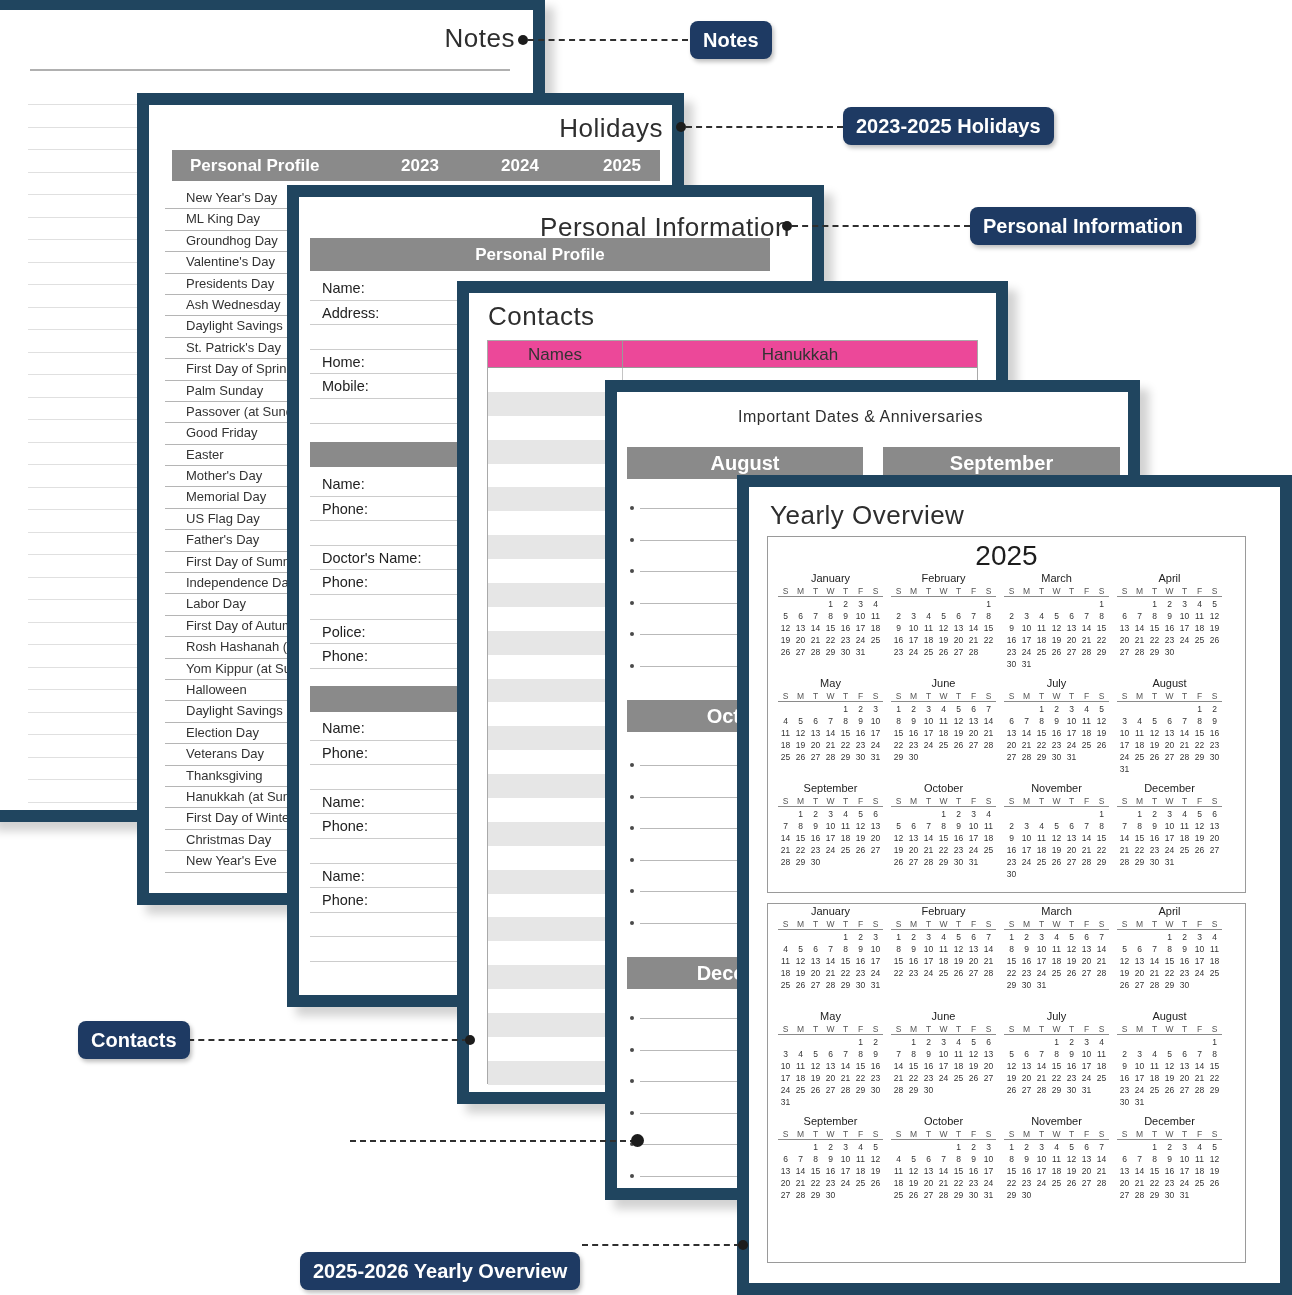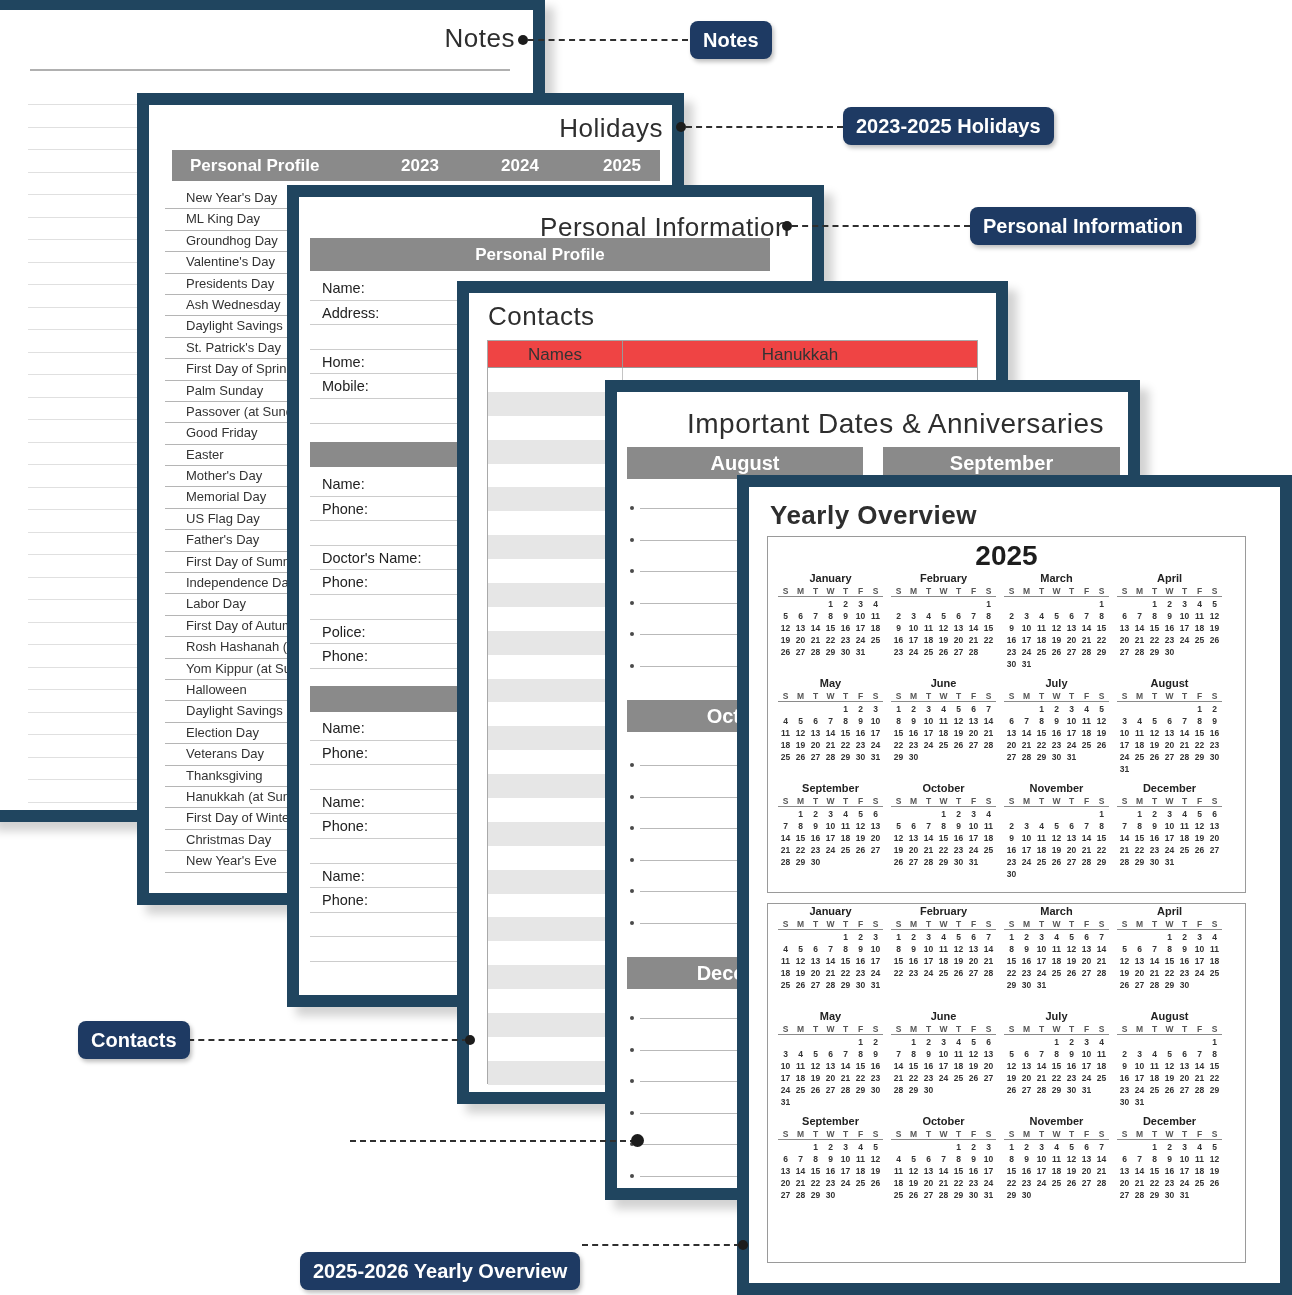--- a/index.html
+++ b/index.html
@@ -7,21 +7,21 @@
           font-family:"Liberation Sans",sans-serif;color:#2b2b2b;}
   
   .page{position:absolute;background:#fff;border:12px solid #20455f;overflow:hidden;
         box-shadow:9px 9px 9px rgba(0,0,0,0.18);}
   .page *{position:absolute;}
   .p-notes  {left:-14px; top:-2px;  width:535px; height:800px; z-index:1;}
   .p-holid  {left:137px; top:93px;  width:523px; height:788px; z-index:2;}
   .p-pers   {left:287px; top:185px; width:513px; height:798px; z-index:3;}
   .p-cont   {left:457px; top:281px; width:527px; height:799px; z-index:4;}
   .p-dates  {left:605px; top:380px; width:511px; height:796px; z-index:5;}
-  .p-year   {left:737px; top:475px; width:531px; height:796px; z-index:6;font-weight:bold;}
+  .p-year   {left:737px; top:475px; width:531px; height:796px; z-index:6;}
 
   .pg-title{font-size:26px;color:#2e2e2e;letter-spacing:.5px;white-space:nowrap;}
   .band{background:#8a8a8a;color:#fff;font-weight:bold;overflow:hidden;}
 
   
   .notes-title{right:18px;top:13px;}
   .notes-topline{left:32px;top:59px;width:480px;height:0;border-top:2px solid #b0b0b0;}
   .notes-lines{left:30px;top:94px;width:478px;}
   .notes-lines .rule{position:static;display:block;height:21.5px;border-top:1.5px solid #e0e0e0;}
 
@@ -43,31 +43,31 @@
   .band3{top:489px;height:26px;}
   .pgroup{left:11px;width:460px;}
   .ga{top:79px;} .gb{top:275px;} .gc{top:519px;}
   .pgroup .prow{position:static;display:block;height:24.6px;line-height:24.6px;
                 border-bottom:1px solid #ccc;font-size:14.5px;color:#222;padding-left:12px;
                 box-sizing:border-box;}
 
   
   .cont-title{left:19px;top:8px;}
   .cont-table{left:18px;top:47px;width:491px;height:744px;border:1px solid #a9a9a9;box-sizing:border-box;}
-  .cont-head{left:0;top:0;width:100%;height:27px;background:#ef4444;border-bottom:1px solid #999;box-sizing:border-box;}
+  .cont-head{left:0;top:0;width:100%;height:27px;background:#ec4899;border-bottom:1px solid #999;box-sizing:border-box;}
   .cont-head .hc{top:0;height:27px;line-height:27px;font-size:17px;color:#333;text-align:center;}
   .hc-names{left:0;width:134px;}
   .hc-details{left:134px;width:355px;border-left:1px solid #999;box-sizing:border-box;}
   .cont-rows{left:0;top:27px;width:100%;}
   .cont-rows .crow{position:static;display:block;height:23.9px;}
   .cont-rows .crow.alt{background:#e6e6e6;}
   .cont-vline{left:134px;top:27px;width:0;height:690px;border-left:1px solid #c4c4c4;}
 
   
-  .dates-title{left:0;top:16px;width:487px;text-align:right;font-size:28px;}
+  .dates-title{left:0;top:16px;width:487px;text-align:center;font-size:16px;}
   .dt-band{height:32px;line-height:32px;font-size:20px;text-align:center;}
   .b-aug{left:10px;top:55px;width:236px;}
   .b-sep{left:266px;top:55px;width:237px;}
   .b-oct{left:10px;top:308px;width:236px;}
   .b-dec{left:10px;top:565px;width:236px;}
   .bullets{left:10px;width:236px;}
   .g1{top:108px;} .g2{top:365px;} .g3{top:618px;}
   .bullets .brow{position:static;display:block;height:31.6px;position:relative;}
   .bullets .brow::before{content:"";position:absolute;left:3px;top:6px;width:4px;height:4px;
                          border-radius:50%;background:#4a4a4a;}

